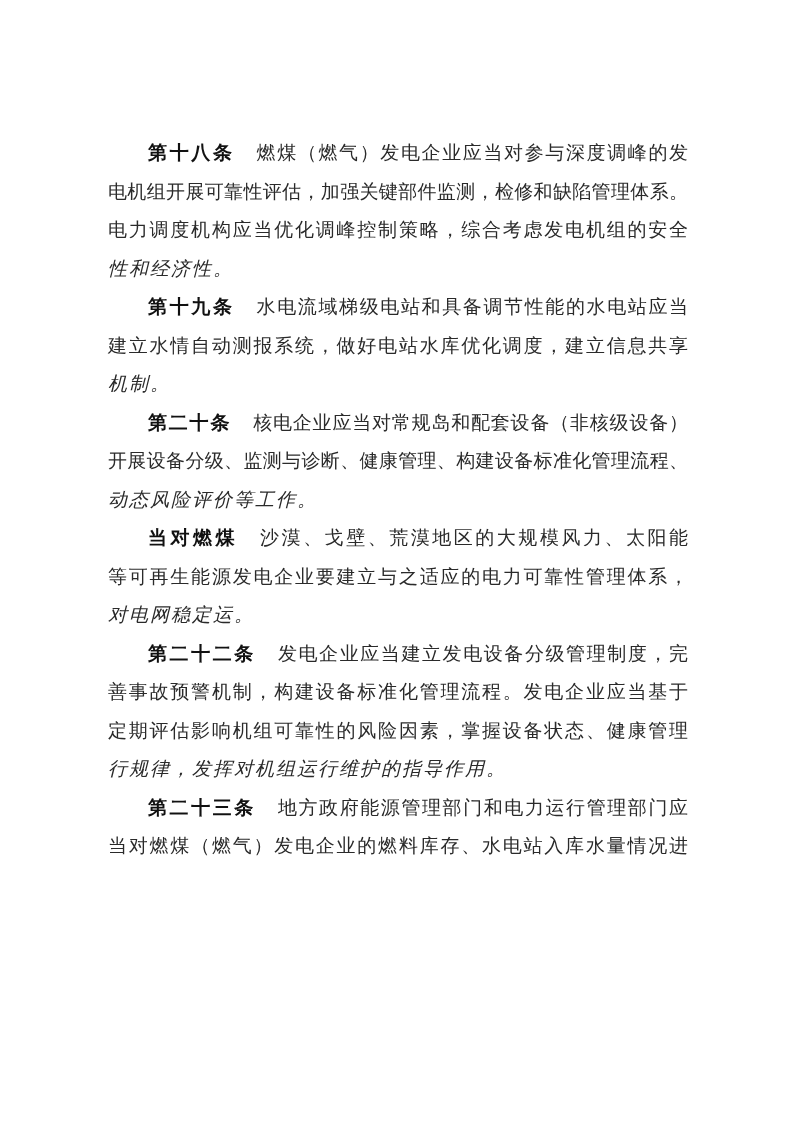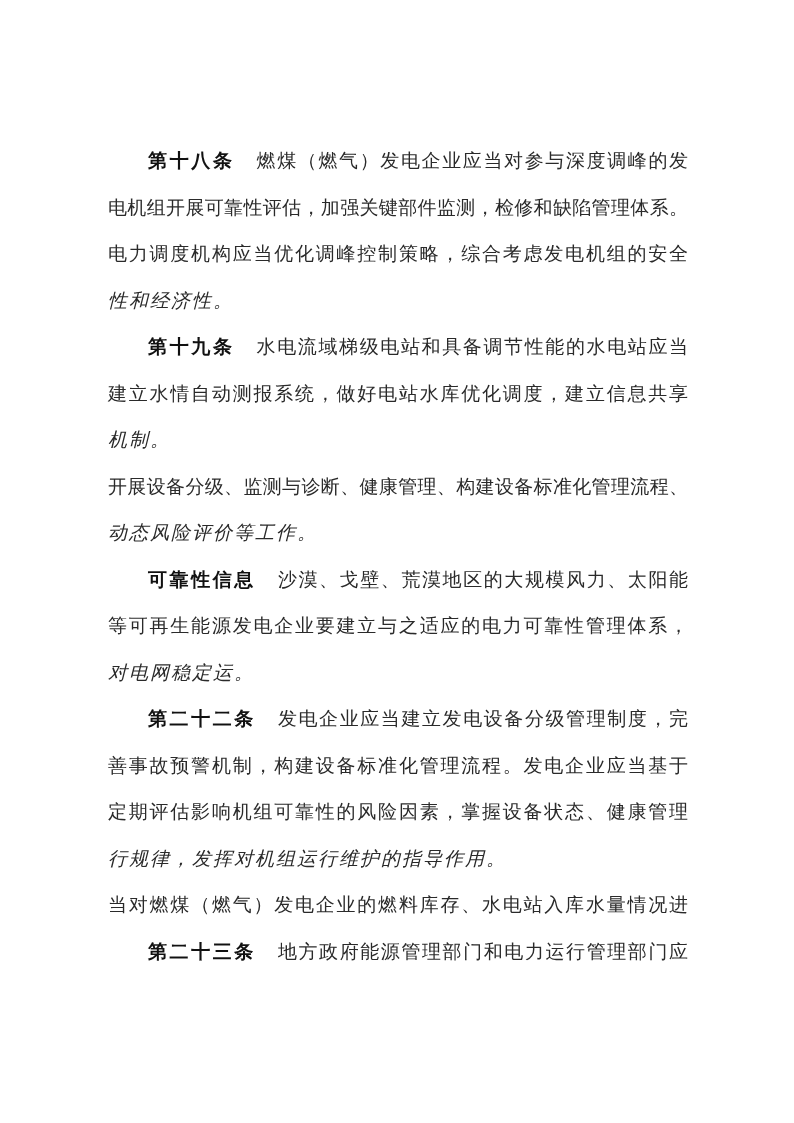--- a/index.html
+++ b/index.html
@@ -22,21 +22,20 @@
     .line {
       height: 38.5px;
       line-height: 38.5px;
       font-family: "DejaVu Serif", "Liberation Serif", serif;
       font-size: 19px;
       color: #2a2a2a;
       white-space: nowrap;
       text-align: justify;
       text-align-last: justify;
       text-justify: inter-character;
-      margin-top: 8px;
     }
     .line.last {
       text-align-last: left;
       letter-spacing: 2px;
       font-style: italic;
     }
     .line.first {
       padding-left: 40px;
     }
     .heading {
@@ -62,35 +61,36 @@
     <div class="line last">性和经济性。</div>
   </div>
 
   <div class="article">
     <div class="line first"><span class="heading">第十九条</span><span class="body-text">水电流域梯级电站和具备调节性能的水电站应当</span></div>
     <div class="line">建立水情自动测报系统，做好电站水库优化调度，建立信息共享</div>
     <div class="line last">机制。</div>
   </div>
 
   <div class="article">
+    <div class="line first"><span class="heading">第二十条</span><span class="body-text">核电企业应当对常规岛和配套设备（非核级设备）</span></div>
     <div class="line">开展设备分级、监测与诊断、健康管理、构建设备标准化管理流程、</div>
     <div class="line last">动态风险评价等工作。</div>
   </div>
 
   <div class="article">
-    <div class="line first"><span class="heading">可靠性信息</span><span class="body-text">沙漠、戈壁、荒漠地区的大规模风力、太阳能</span></div>
+    <div class="line first"><span class="heading">当对燃煤</span><span class="body-text">沙漠、戈壁、荒漠地区的大规模风力、太阳能</span></div>
     <div class="line">等可再生能源发电企业要建立与之适应的电力可靠性管理体系，</div>
     <div class="line last">对电网稳定运。</div>
   </div>
 
   <div class="article">
     <div class="line first"><span class="heading">第二十二条</span><span class="body-text">发电企业应当建立发电设备分级管理制度，完</span></div>
     <div class="line">善事故预警机制，构建设备标准化管理流程。发电企业应当基于</div>
     <div class="line">定期评估影响机组可靠性的风险因素，掌握设备状态、健康管理</div>
     <div class="line last">行规律，发挥对机组运行维护的指导作用。</div>
   </div>
 
   <div class="article">
+    <div class="line first"><span class="heading">第二十三条</span><span class="body-text">地方政府能源管理部门和电力运行管理部门应</span></div>
     <div class="line">当对燃煤（燃气）发电企业的燃料库存、水电站入库水量情况进</div>
-    <div class="line first"><span class="heading">第二十三条</span><span class="body-text">地方政府能源管理部门和电力运行管理部门应</span></div>
   </div>
 
 </div>
 
 </body></html>

